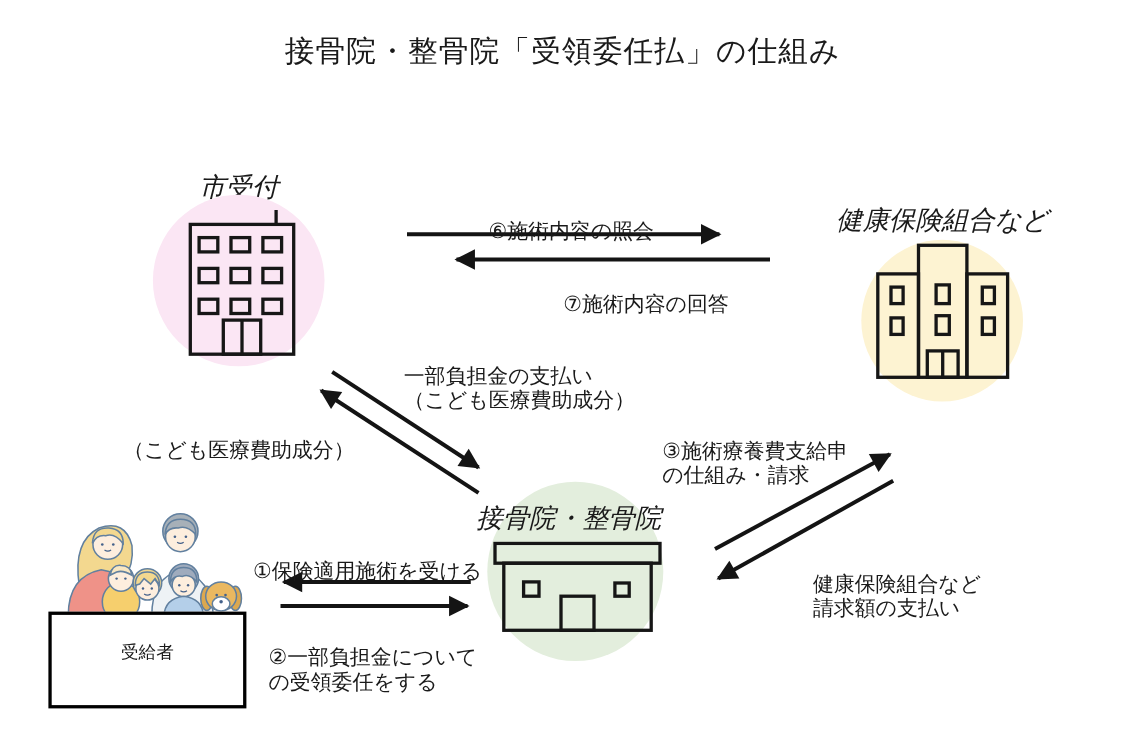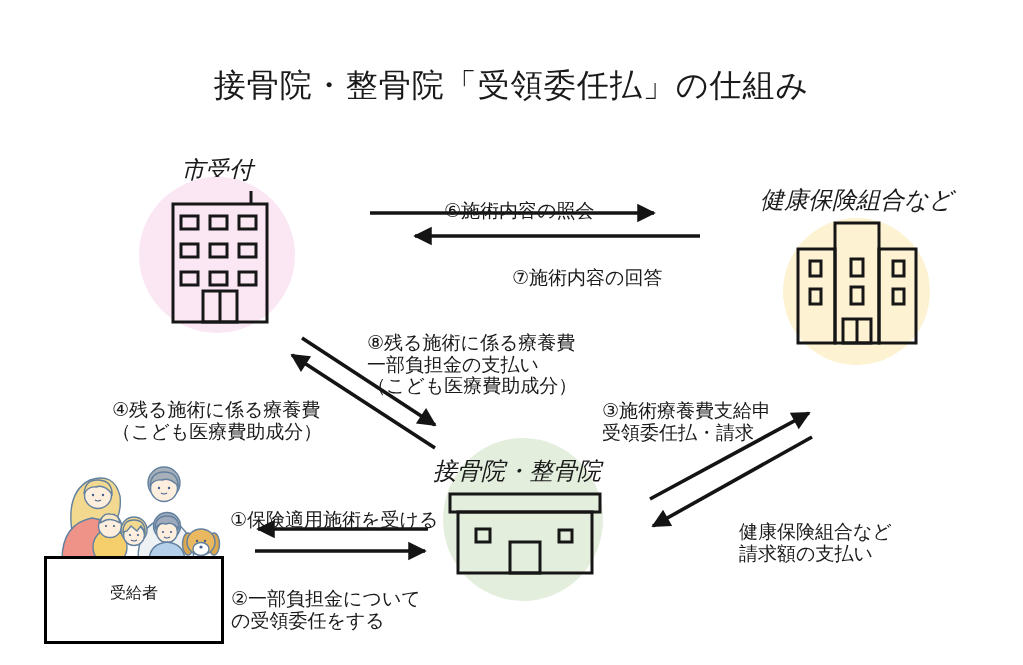--- a/index.html
+++ b/index.html
@@ -4,21 +4,21 @@
 <style>
   html,body { margin:0; padding:0; background:#ffffff; }
   .canvas {
     position:relative; width:1023px; height:665px; background:#ffffff;
     font-family:"DejaVu Sans","Liberation Sans",sans-serif; color:#1a1a1a;
     overflow:hidden;
   }
   .abs { position:absolute; }
   .title {
     left:0; right:0; top:28px; text-align:center;
-    font-size:32px; letter-spacing:1px; white-space:nowrap;margin-top:36px;
+    font-size:27px; letter-spacing:1px; white-space:nowrap;
   }
   .node-label { font-size:24px; white-space:nowrap;font-style:italic; }
   .flow-label { font-size:19px; line-height:21.5px; white-space:nowrap;margin-top:20px; }
   .circle { border-radius:50%; }
   .city-circle    { background:var(--city-circle,#fbe6f4); }
   .insurer-circle { background:var(--insurer-circle,#fdf3d2); }
   .clinic-circle  { background:var(--clinic-circle,#e3eedd); }
   .recipient-box {
     left:44px; top:556px; width:174px; height:62px;
     background:#ffffff; border:3px solid #000000; z-index:5;
@@ -151,37 +151,35 @@
     <div>受給者</div>
   </div>
 
   <div class="abs flow-label" style="left:444px;top:180px">
     <div>⑥施術内容の照会</div>
   </div>
   <div class="abs flow-label" style="left:512px;top:247px">
     <div>⑦施術内容の回答</div>
   </div>
   <div class="abs flow-label" style="left:367px;top:312px">
-    <div>⑧残る施術に係る療養費</div>
     <div>一部負担金の支払い</div>
     <div>（こども医療費助成分）</div>
   </div>
   <div class="abs flow-label" style="left:112px;top:379px">
-    <div>④残る施術に係る療養費</div>
     <div>（こども医療費助成分）</div>
   </div>
   <div class="abs flow-label" style="left:602px;top:380px">
     <div>③施術療養費支給申</div>
-    <div>受領委任払・請求</div>
+    <div>の仕組み・請求</div>
   </div>
   <div class="abs flow-label" style="left:739px;top:501px">
     <div>健康保険組合など</div>
     <div>請求額の支払い</div>
   </div>
   <div class="abs flow-label" style="left:230px;top:489px">
     <div>①保険適用施術を受ける</div>
   </div>
-  <div class="abs flow-label" style="left:231px;top:568px">
+  <div class="abs flow-label" style="left:244px;top:568px">
     <div>②一部負担金について</div>
     <div>の受領委任をする</div>
   </div>
 
 </div>
 
 </body></html>

